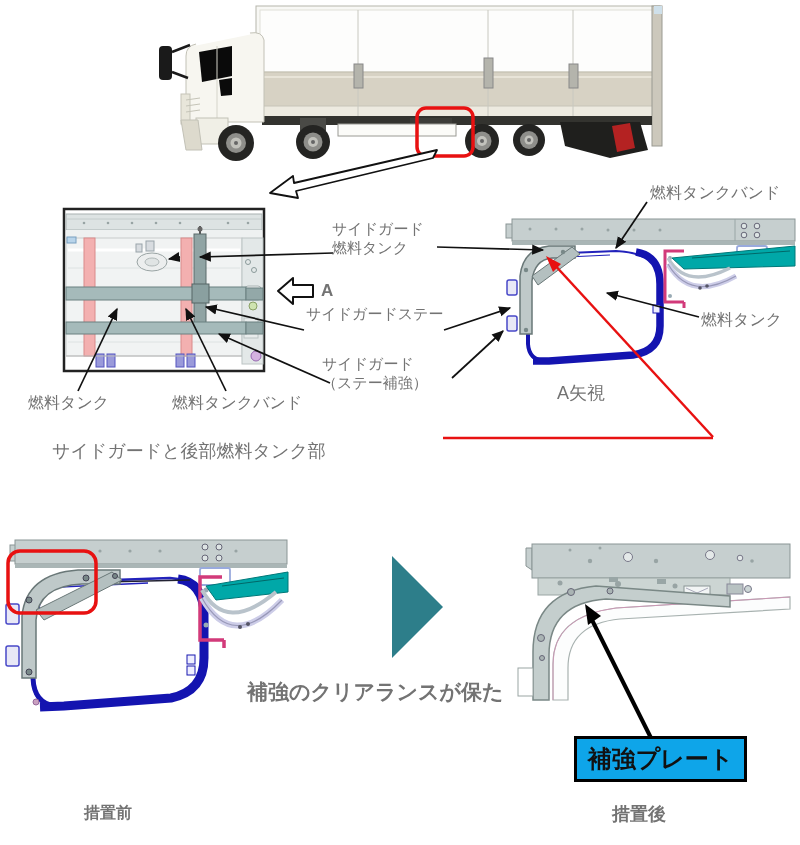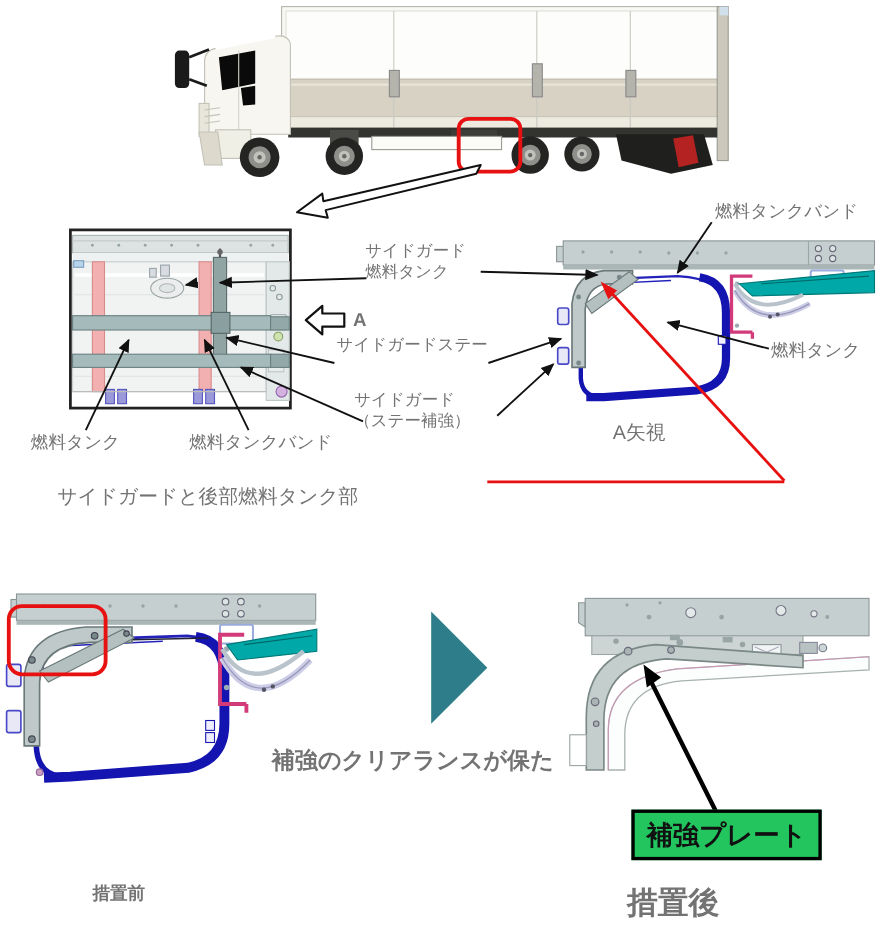--- a/index.html
+++ b/index.html
@@ -4,21 +4,21 @@
 <style>
   *{margin:0;padding:0;box-sizing:border-box}
   html,body{background:#fff}
   .page{position:relative;width:800px;height:845px;background:#fff;
         font-family:"Liberation Sans","DejaVu Sans",sans-serif;color:#111;overflow:hidden}
   .layer{position:absolute;left:0;top:0}
   .label{position:absolute;white-space:nowrap;line-height:1.25;color:#737373}
   .c{text-align:left}
   .b{font-weight:bold}
   .plate-box{position:absolute;left:574px;top:736px;width:173px;height:46px;
-             border:3px solid #000;background:#22c55e;display:flex;align-items:center;
+             border:3px solid #000;background:#0ea5e9;display:flex;align-items:center;
              justify-content:center;font-size:24px;font-weight:bold}
 </style>
 </head>
 <body>
 
 <div class="page">
 
 <svg class="layer" width="800" height="845" viewBox="0 0 800 845">
   <defs>
     <marker id="ah" viewBox="0 0 10 10" refX="8.5" refY="5" markerWidth="7.5" markerHeight="7.5" orient="auto-start-reverse">
@@ -342,19 +342,19 @@
 
 <div class="label" style="left:557px;top:382px;font-size:18px">A矢視</div>
 
 
 <div class="label b" style="left:247px;top:677px;font-size:21px;line-height:29px">
   <div>補強のクリアランスが保た</div>
 </div>
 
 <div class="label b" style="left:84px;top:803px;font-size:16px">措置前</div>
 
-<div class="label b" style="left:570px;top:803px;font-size:28px">措置後</div>
+<div class="label b" style="left:612px;top:803px;font-size:18px">措置後</div>
 
 <div class="plate-box">
   <span>補強プレート</span>
 </div>
 
 </div>
 
 </body></html>

